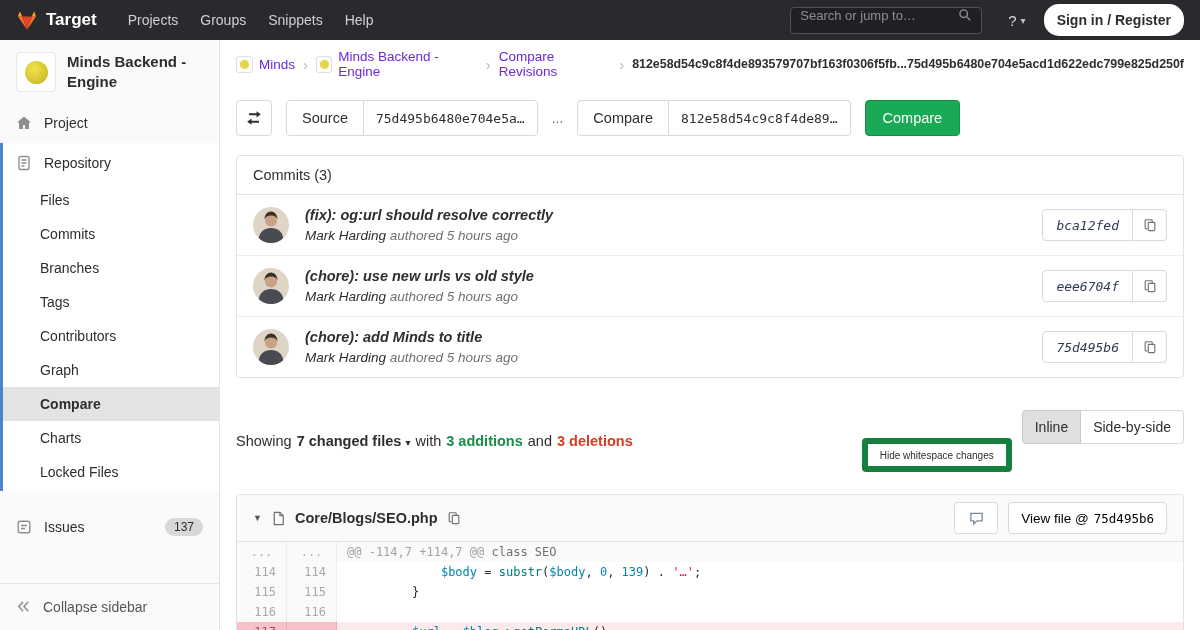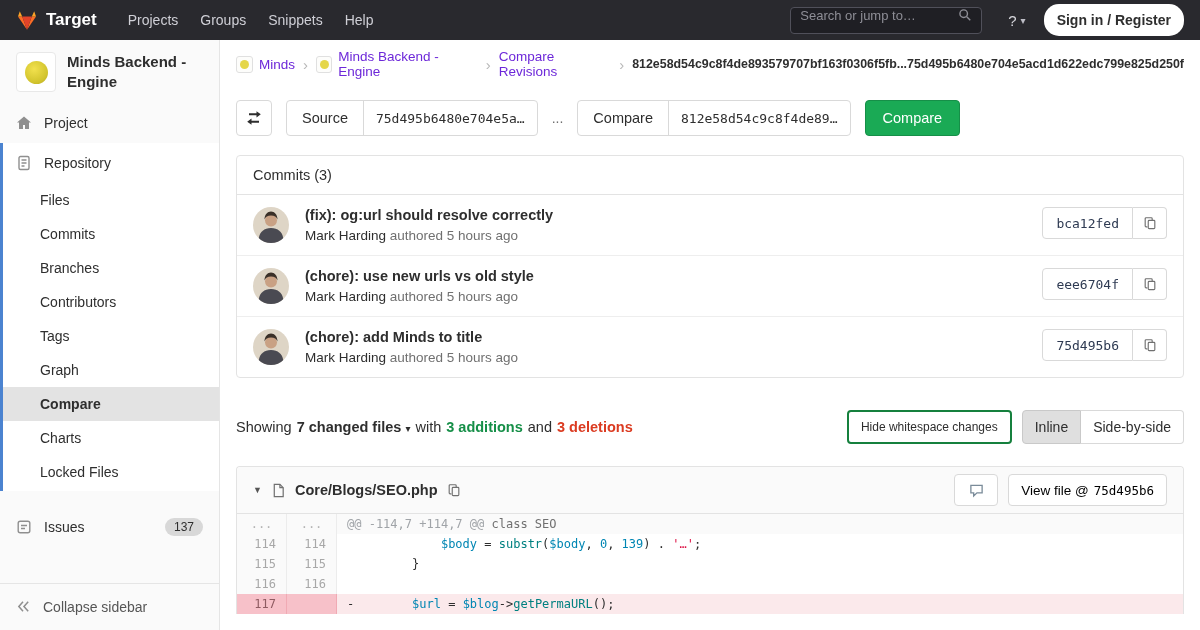--- a/index.html
+++ b/index.html
@@ -69,40 +69,40 @@
   .ig-label { display:flex; align-items:center; padding:0 15px; font-size:14.5px; }
   .ig-value { display:flex; align-items:center; padding:0 12px; border-left:1px solid #d9d9d9;
     font-family:"DejaVu Sans Mono",monospace; font-size:13px; min-width:172px; cursor:pointer; }
   .dots-sep { color:#707070; }
   .btn-green { background:#1aaa55; border:1px solid #168f48; color:#fff; font-size:14.5px;
     border-radius:4px; padding:0 17px; height:36px; cursor:pointer; font-family:inherit; }
 
   .panel { margin:0 16px; border:1px solid #e3e3e3; border-radius:4px; }
   .commits-panel { margin-top:19px; }
   .panel-header { padding:11px 16px; border-bottom:1px solid #e3e3e3; font-size:14.5px; }
-  .commit-row { display:flex; padding:12px 16px; border-bottom:1px solid #eee; }
+  .commit-row { display:flex; align-items:center; padding:12px 16px; border-bottom:1px solid #eee;font-style:italic; }
   .commit-row:last-child { border-bottom:none; }
   .commit-avatar { width:36px; height:36px; border-radius:50%; overflow:hidden; flex-shrink:0; margin-right:16px; }
   .commit-info { flex:1; min-width:0; }
   .commit-title { font-weight:600; font-size:14.5px; margin-bottom:4px; cursor:pointer; }
   .commit-meta { font-size:13.5px; color:#707070; }
   .commit-meta .author { color:#2e2e2e; cursor:pointer; }
   .sha-group { display:flex; height:32px; }
   .sha-btn { display:flex; align-items:center; padding:0 13px; border:1px solid #d9d9d9; background:#fff;
     border-radius:4px 0 0 4px; font-family:"DejaVu Sans Mono",monospace; font-size:13px; color:#2e3a52; cursor:pointer; }
   .copy-btn { width:34px; display:flex; align-items:center; justify-content:center; border:1px solid #d9d9d9;
     border-left:none; border-radius:0 4px 4px 0; background:#fff; cursor:pointer; }
 
   .summary-bar { display:flex; align-items:center; padding:0 16px; margin-top:32px; font-size:14.5px; gap:5px; }
   .files-dropdown { font-weight:600; cursor:pointer; }
   .green { color:#168f48; font-weight:600; }
   .red { color:#db3b21; font-weight:600; }
   .summary-right { margin-left:auto; display:flex; gap:10px; }
-  .btn { height:34px; border:2px solid #15803d; background:#fff; border-radius:4px; padding:0 12px;
-    font-size:12px; color:#2e2e2e; cursor:pointer; font-family:inherit; }
+  .btn { height:34px; border:6px solid #15803d; background:#fff; border-radius:4px; padding:0 12px;
+    font-size:10px; color:#2e2e2e; cursor:pointer; font-family:inherit;margin-top:28px; }
   .seg-group { display:flex; }
   .seg { height:34px; border:1px solid #d9d9d9; background:#fff; padding:0 12px; font-size:14px;
     display:flex; align-items:center; cursor:pointer; }
   .seg.first { border-radius:4px 0 0 4px; }
   .seg.last { border-radius:0 4px 4px 0; border-left:none; }
   .seg.active { background:#dfdfdf; border-color:#c9c9c9; }
 
   .diff-panel { margin-top:22px; border-radius:4px 4px 0 0; border-bottom:none; }
   .diff-header { display:flex; align-items:center; gap:9px; background:#fafafa; border-bottom:1px solid #e3e3e3;
     padding:7px 16px; border-radius:4px 4px 0 0; }
@@ -197,22 +197,22 @@
             <rect x="3" y="1.5" width="10" height="13" rx="1.5"></rect>
               <path d="M5.5 5h5M5.5 8h5M5.5 11h3"></path>
           </svg>
         </span>
         <span>Repository</span>
       </div>
       <div class="subnav">
           <div class="sub-item">Files</div>
           <div class="sub-item">Commits</div>
           <div class="sub-item">Branches</div>
+          <div class="sub-item">Tags</div>
           <div class="sub-item">Contributors</div>
-          <div class="sub-item">Tags</div>
           <div class="sub-item">Graph</div>
           <div class="sub-item active">Compare</div>
           <div class="sub-item">Charts</div>
           <div class="sub-item">Locked Files</div>
         </div>
     </div>
 
     <div class="side-item issues-item">
       <span class="s-icon">
         <svg viewBox="0 0 16 16" width="16" height="16" fill="none" stroke="currentColor" stroke-width="1.4">

